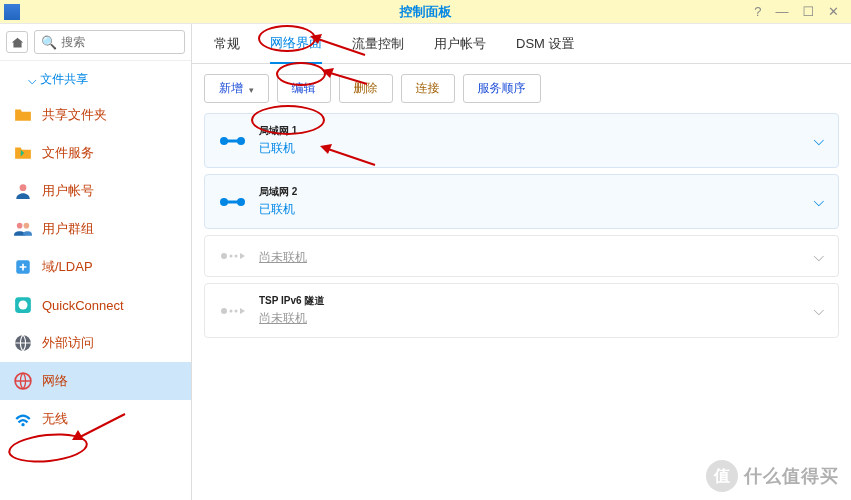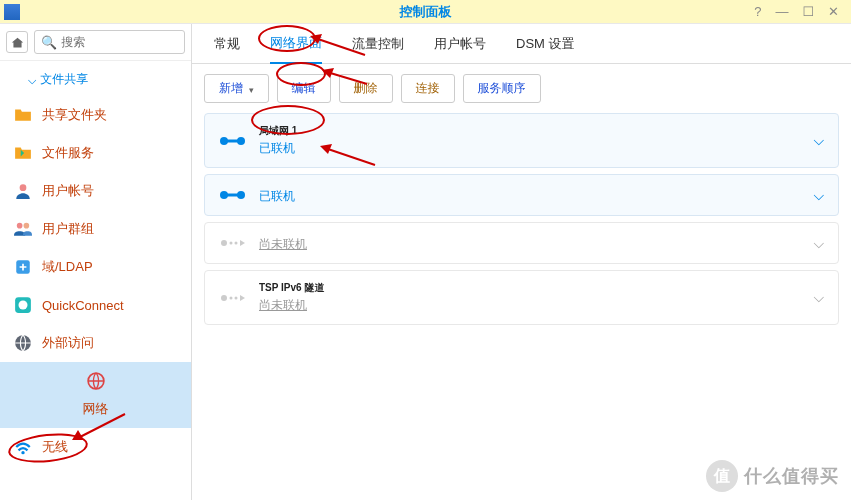--- a/index.html
+++ b/index.html
@@ -17,21 +17,21 @@
     .search-row { display: flex; align-items: center; padding: 6px; gap: 6px; border-bottom: 1px solid #eee; }
     .home-btn { width: 22px; height: 22px; border: 1px solid #ccc; border-radius: 3px; display:flex; align-items:center; justify-content:center; color:#666; }
     .search-box { flex:1; height: 24px; border: 1px solid #ccc; border-radius: 3px; display:flex; align-items:center; padding: 0 6px; gap:4px; }
     .search-box input { border:none; outline:none; width:100%; font-size:12px; color:#333; }
     .search-icon { color:#888; font-size:13px; }
     
     .section-header { padding: 10px 28px 8px; color: #0086e5; font-size: 12px; display:flex; align-items:center; gap:4px; cursor:pointer; }
     .chev-down::before { content:"⌵"; font-size:11px; display:inline-block; }
     
     .nav-item { display:flex; align-items:center; gap:10px; padding: 10px 14px; font-size: 13px; color:#c2410c; cursor:pointer; }
-    .nav-item.sel { background:#cde6f9;flex-direction:column; }
+    .nav-item.sel { background:#cde6f9; }
     .ni-ico { width:18px; height:18px; display:flex; align-items:center; justify-content:center; flex-shrink:0; }
     
     .main { flex:1; display:flex; flex-direction:column; }
     .tabs { display:flex; gap: 30px; padding: 10px 22px 0; border-bottom: 1px solid #ddd; font-size:13px;align-items:center; }
     .tab { padding-bottom: 10px; cursor:pointer; color:#333; position:relative; }
     .tab.active { color:#0086e5; border-bottom: 2px solid #0086e5; margin-bottom:-1px; font-weight:500; }
     
     .toolbar { display:flex; gap:8px; padding: 10px 12px; }
     .btn { border:1px solid #ccc; border-radius:3px; padding: 5px 14px; font-size:12px; background:#fff; cursor:pointer; color:#1d4ed8; display:flex; align-items:center; gap:6px; }
     .btn.disabled { color:#a16207; cursor:default; }
@@ -213,20 +213,21 @@
       </div>
       <div class="conn-row">
         <div class="conn-ico">
             <svg width="28" height="14">
               <circle fill="#0086e5" cx="5" cy="7" r="4"></circle>
               <rect fill="#0086e5" x="8" y="5.5" width="12" height="3"></rect>
               <circle fill="#0086e5" cx="22" cy="7" r="4"></circle>
             </svg>
           </div>
         <div class="conn-body">
+          <div class="conn-title">局域网 2</div>
           <div class="conn-status">已联机</div>
         </div>
         <div class="chev-right">⌵</div>
       </div>
       <div class="conn-row plain">
         <div class="conn-ico">
             <svg width="28" height="14">
               <circle fill="#ccc" cx="5" cy="7" r="3"></circle>
               <circle fill="#ccc" cx="12" cy="7" r="1.5"></circle>
               <circle fill="#ccc" cx="17" cy="7" r="1.5"></circle>

